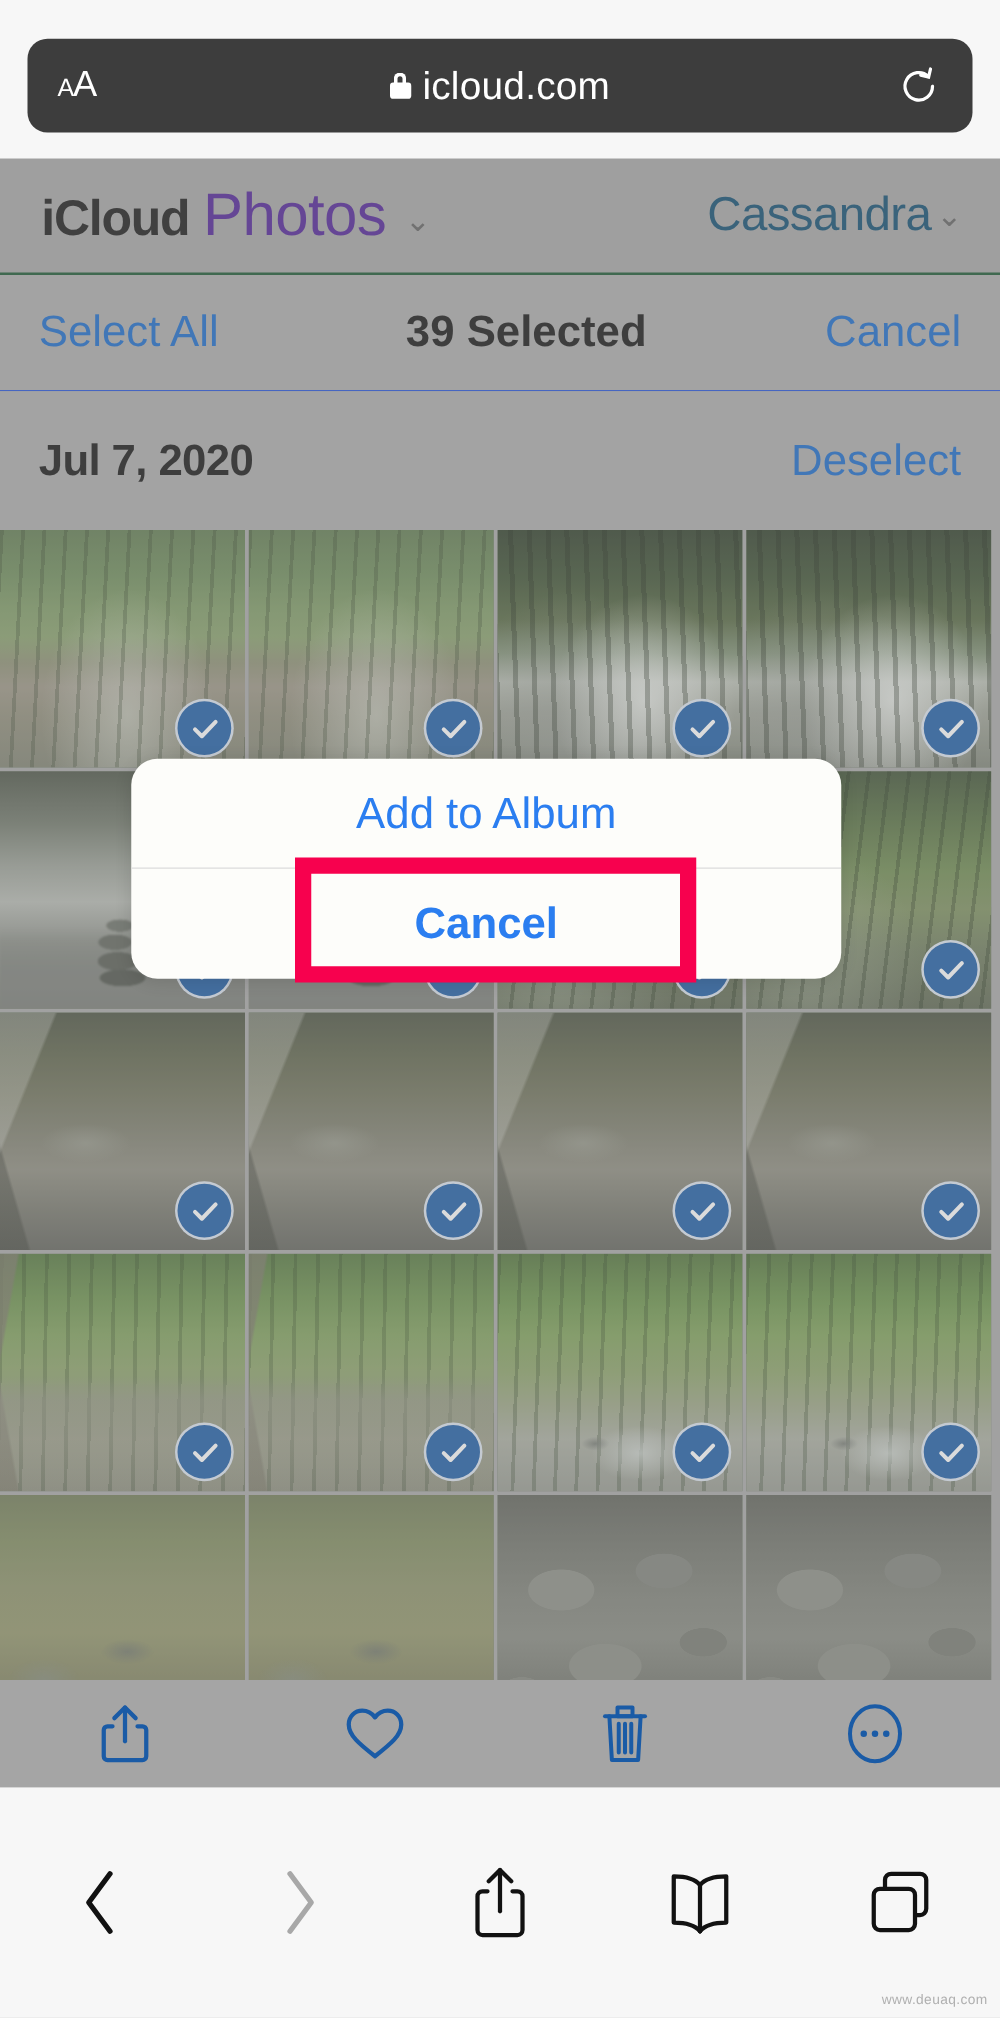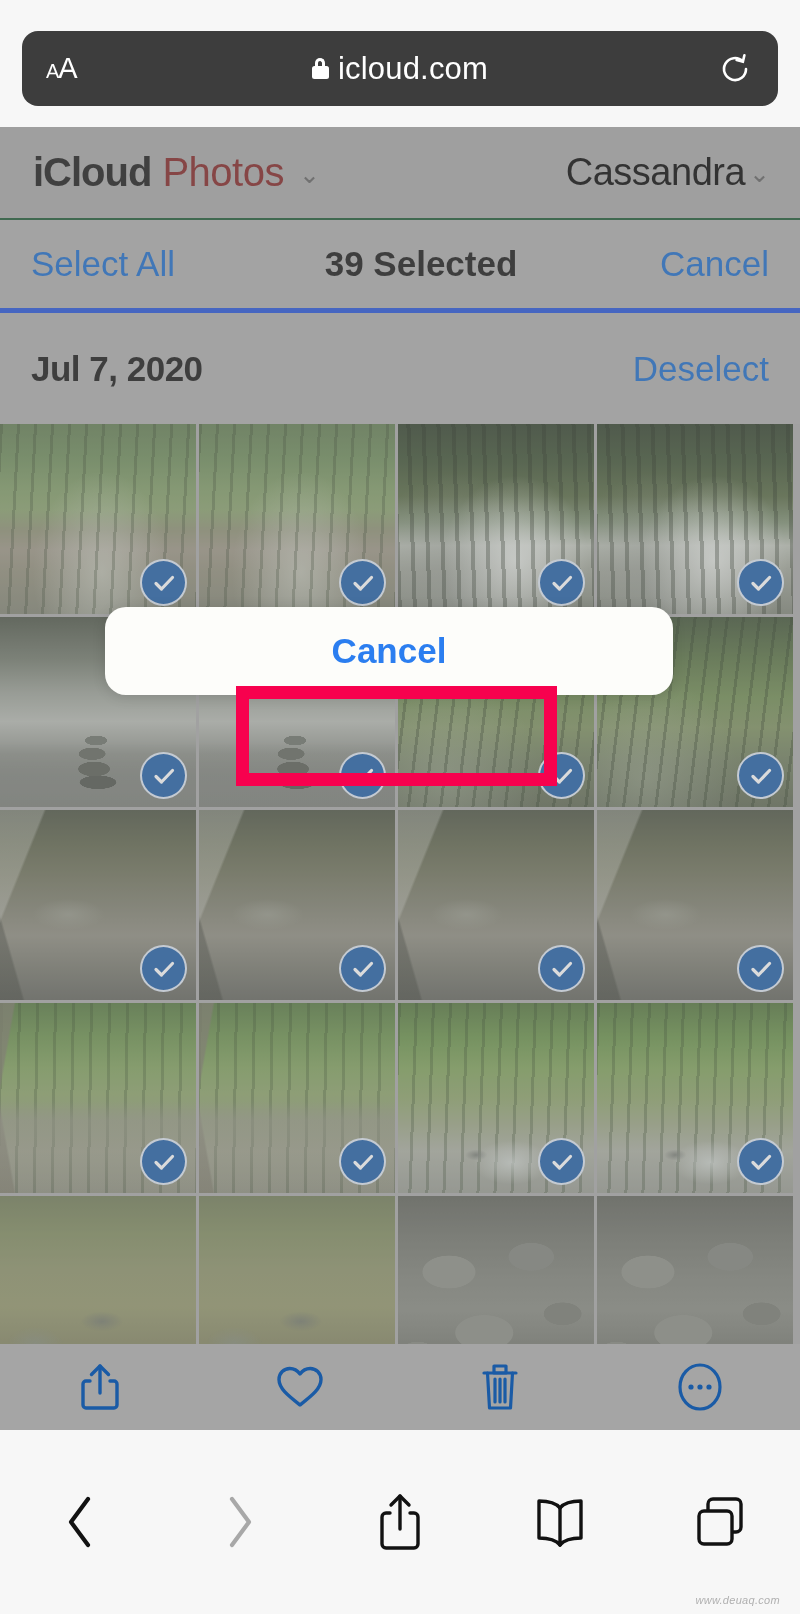--- a/index.html
+++ b/index.html
@@ -110,49 +110,49 @@
     align-items: baseline;
     gap: 11px;
   }
   .brand .icloud {
     color: #141414;
     font-size: 40px;
     font-weight: bold;
     letter-spacing: -1px;
   }
   .brand .photos {
-    color: #7f1d1d;
-    font-size: 40px;
+    color: #4c1d95;
+    font-size: 48px;
     letter-spacing: -0.5px;
   }
   .chev {
     display: inline-block;
     color: #5e5e5e;
     font-size: 25px;
     margin-left: 4px;
     transform: translateY(-3px);
   }
   .account {
     position: absolute;
     right: 30px;
     display: flex;
     align-items: baseline;
   }
   .account .name {
-    color: #000000;
+    color: #0c4a6e;
     font-size: 38px;
     letter-spacing: -0.5px;
   }
 
   .select-bar {
     position: absolute;
     left: 0; top: 93px;
     width: 800px; height: 93px;
     background: #ababab;
-    border-bottom: 5px solid #1d4ed8;
+    border-bottom: 1px solid #1d4ed8;
   }
   .select-bar .lft {
     position: absolute;
     left: 31px; top: 50%;
     transform: translateY(-50%);
     color: #1668c9;
     font-size: 35px;
   }
   .select-bar .mid {
     position: absolute;
@@ -430,25 +430,24 @@
   .safari-bottom .nav-item {
     flex: 1;
     display: flex;
     align-items: center;
     justify-content: center;
   }
   .safari-bottom svg { display: block; }
 
   .watermark {
     position: absolute;
-    right: 20px; bottom: 8px;
+    right: 10px; bottom: 8px;
     font-size: 11px;
     color: #b0b0b0;
     letter-spacing: 0.3px;
-    font-style: italic;
   }
 </style>
 </head>
 <body>
 
 <div id="screen">
 
   <div class="safari-top">
     <div class="url-pill">
       <div class="aa-btn">
@@ -685,20 +684,21 @@
             <circle cx="24" cy="26" r="2.6" fill="#1a5ba6" stroke="none"></circle>
             <circle cx="33" cy="26" r="2.6" fill="#1a5ba6" stroke="none"></circle>
           </svg>
         </span>
       </div>
     </div>
 
   </div>
 
   <div class="sheet">
+      <div class="sheet-item">Add to Album</div>
       <div class="sheet-item bold">Cancel</div>
     </div>
 
   <div class="hl-box"></div>
 
   <div class="safari-bottom">
     <div class="nav-item">
       <span>
         <svg width="34" height="56" viewBox="0 0 34 56" fill="none" stroke="#121212" stroke-width="4.2" stroke-linecap="round" stroke-linejoin="round">
           <path d="M25 5 8 28l17 23"></path>

